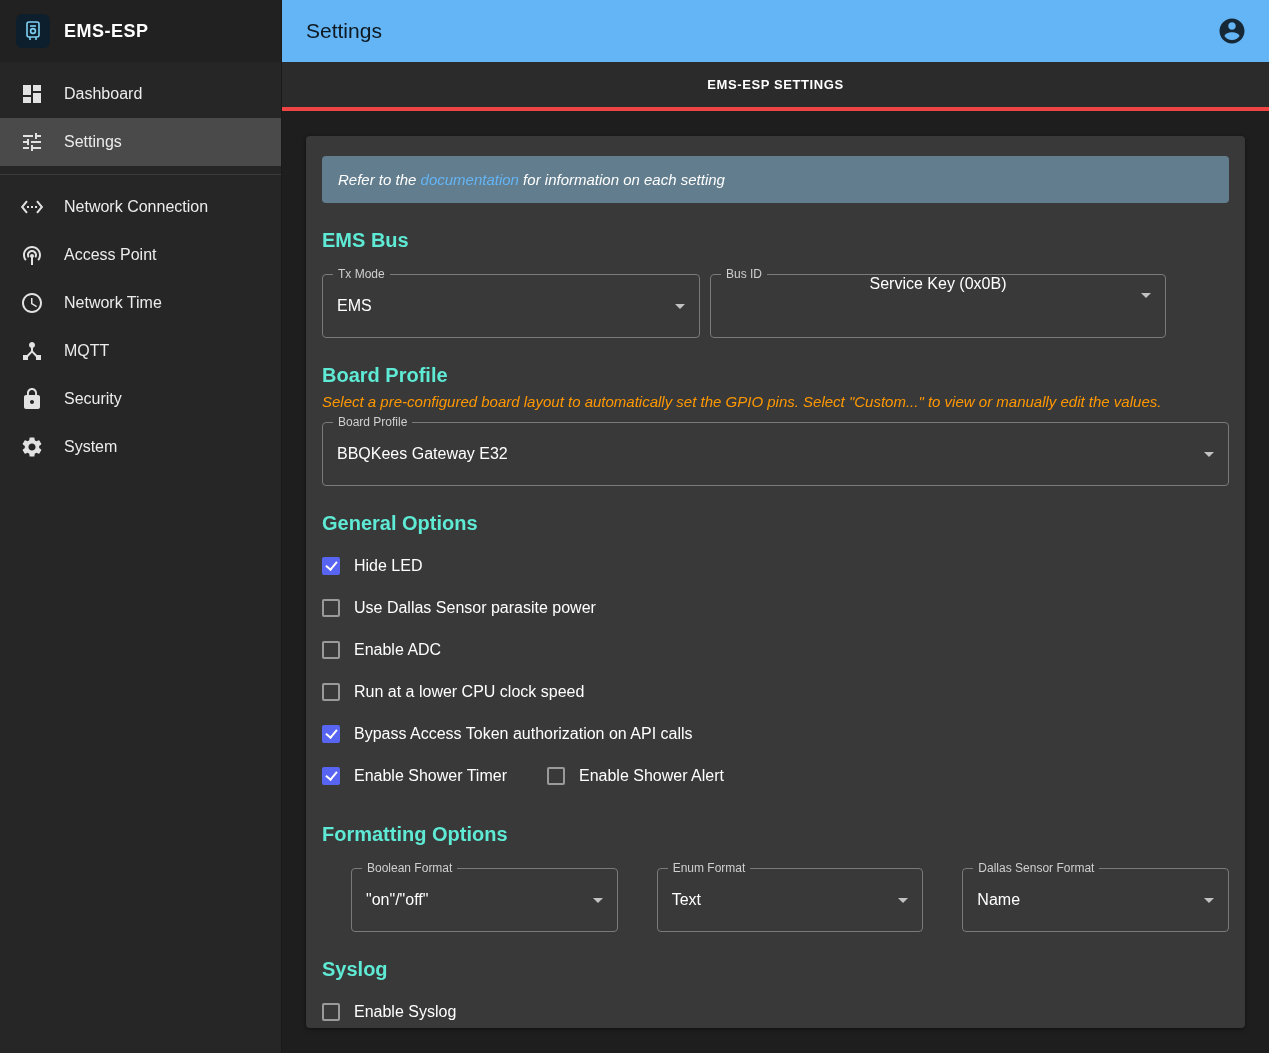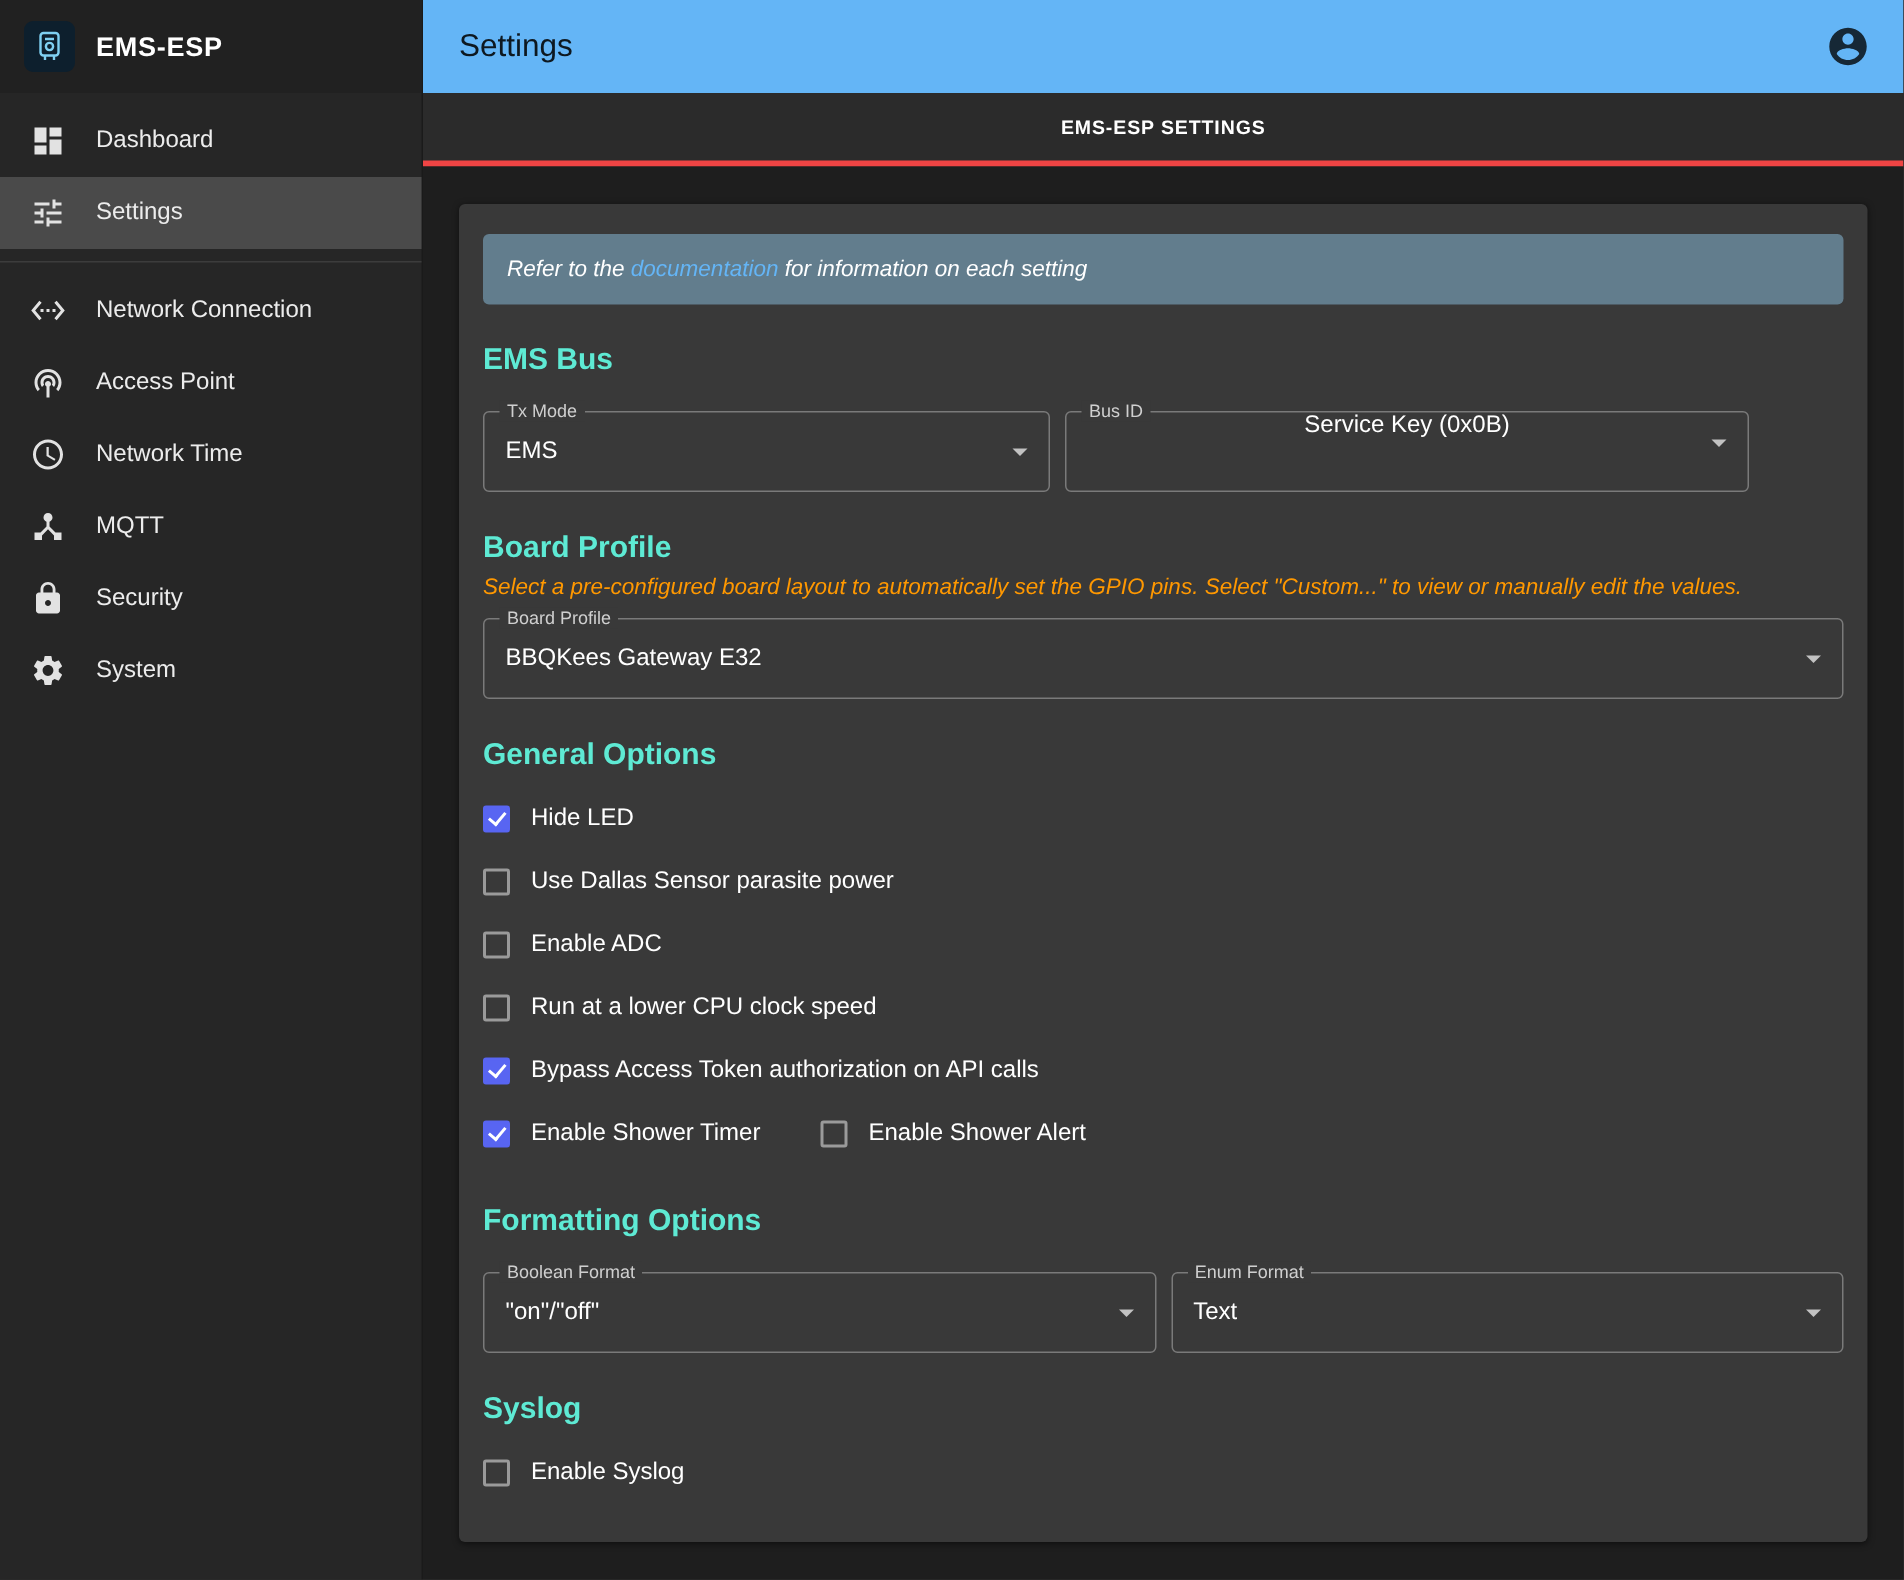--- a/index.html
+++ b/index.html
@@ -32,27 +32,27 @@
   .content { flex:1; background:#1e1e1e; padding:25px 24px; overflow:hidden; }
   .card { background:#393939; border-radius:4px; padding:20px 16px 24px; height:100%; box-shadow:0 1px 4px rgba(0,0,0,0.5); }
   
   .banner { background:#627d8d; border-radius:4px; padding:15px 16px; font-size:15px; font-style:italic; color:#fff; margin-bottom:8px; }
   .banner a { color:#64b5f6; text-decoration:none; cursor:pointer; }
   
   h2.section { color:#5eead4; font-size:20px; font-weight:700; margin:26px 0 10px; }
   .hint { color:#ff9800; font-style:italic; font-size:15px; margin:-4px 0 8px; }
   .row { display:flex; gap:10px; }
   
-  .select { position:relative; height:54px; border:1px solid #7a7a7a; border-radius:4px; display:flex; align-items:center; padding:0 14px; margin-top:12px; cursor:pointer; background:#393939; }
+  .select { position:relative; height:64px; border:1px solid #7a7a7a; border-radius:4px; display:flex; align-items:center; padding:0 14px; margin-top:12px; cursor:pointer; background:#393939; }
   .select .flabel { position:absolute; top:-8px; left:10px; font-size:12px; color:#cfcfcf; background:#393939; padding:0 5px; line-height:14px; }
   .select .value { font-size:16px; font-weight:500; color:#fff; }
   .select .arrow { margin-left:auto; width:0; height:0; border-left:5px solid transparent; border-right:5px solid transparent; border-top:5px solid #c2c2c2; }
   .w-txmode { width:378px; }
   .w-busid { width:456px;flex-direction:column; }
-  .flex1 { flex:1; }
+  .flex1 { flex:1;margin-left:29px; }
   
   .check-row { display:flex; align-items:center; min-height:42px; gap:0; }
   .check-group { display:flex; align-items:flex-start; cursor:pointer; }
   .check-group + .check-group { margin-left:40px; }
   .checkbox { width:18px; height:18px; border:2px solid #9a9a9a; border-radius:2px; position:relative; flex-shrink:0; }
   .checkbox.checked { background:#5865f2; border-color:#5865f2; }
   .checkbox.checked::after { content:""; position:absolute; left:4px; top:0px; width:5px; height:9px; border:solid #fff; border-width:0 2px 2px 0; transform:rotate(40deg); }
   .check-label { font-size:16px; color:#fff; margin-left:14px; }
 </style>
 </head>
@@ -231,20 +231,25 @@
         <div class="select flex1">
           <span class="flabel">Boolean Format</span>
           <span class="value">"on"/"off"</span>
           <span class="arrow"></span>
         </div>
         <div class="select flex1">
           <span class="flabel">Enum Format</span>
           <span class="value">Text</span>
           <span class="arrow"></span>
         </div>
+        <div class="select flex1">
+          <span class="flabel">Dallas Sensor Format</span>
+          <span class="value">Name</span>
+          <span class="arrow"></span>
+        </div>
       </div>
 
       <h2 class="section">Syslog</h2>
       <div class="check-row">
         <span class="check-group">
           <span class="checkbox"></span>
           <span class="check-label">Enable Syslog</span>
         </span>
       </div>
 

